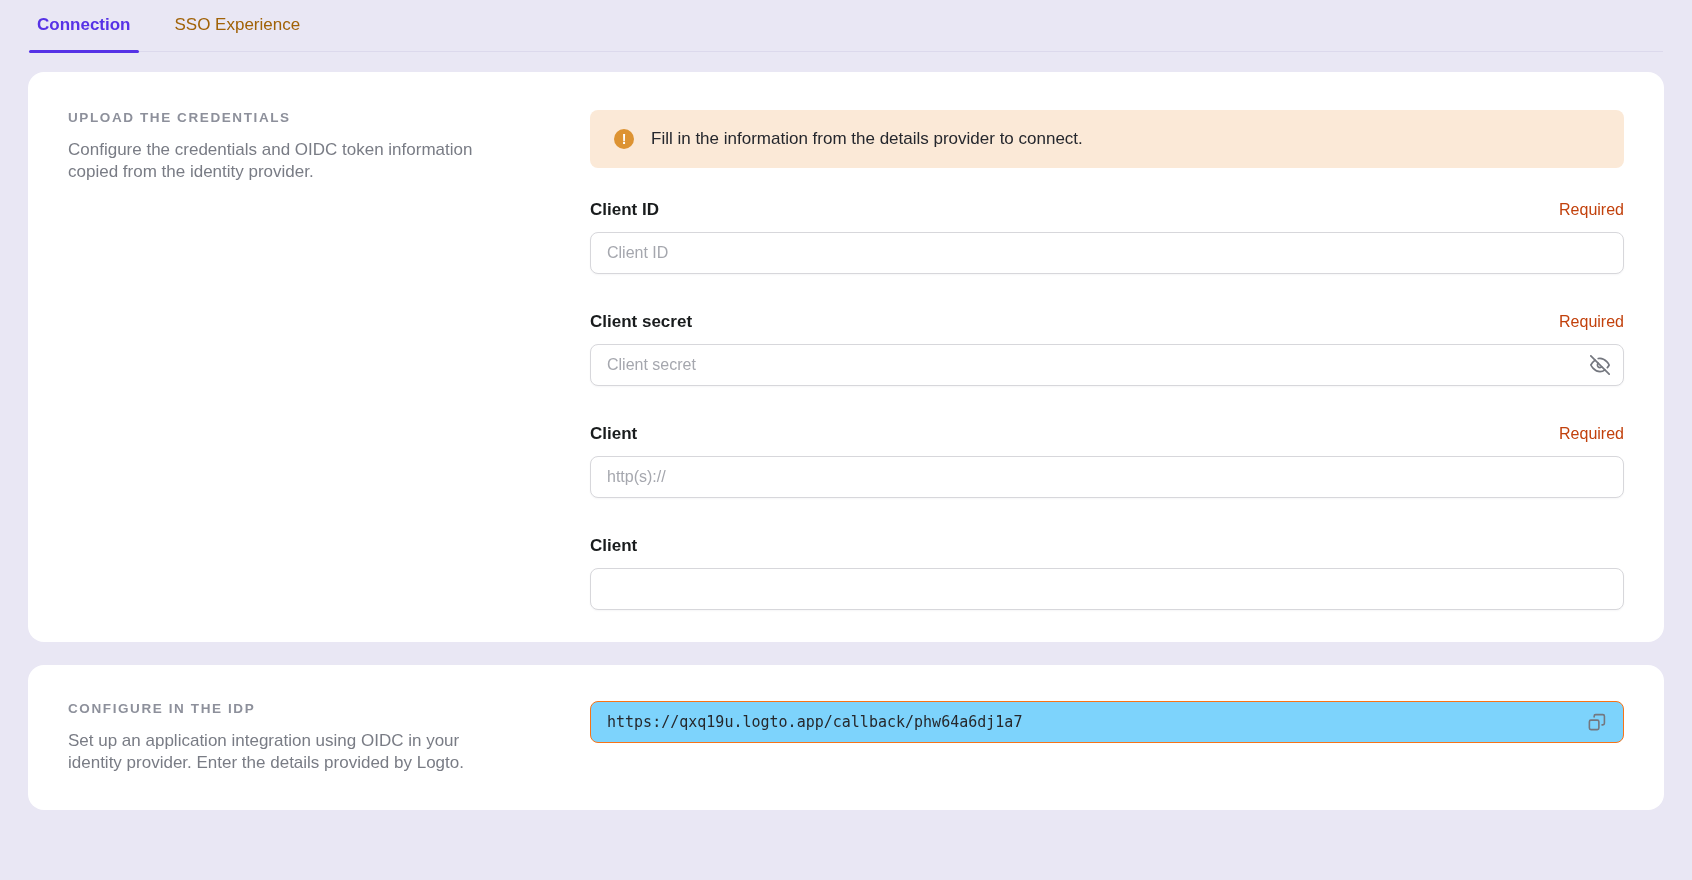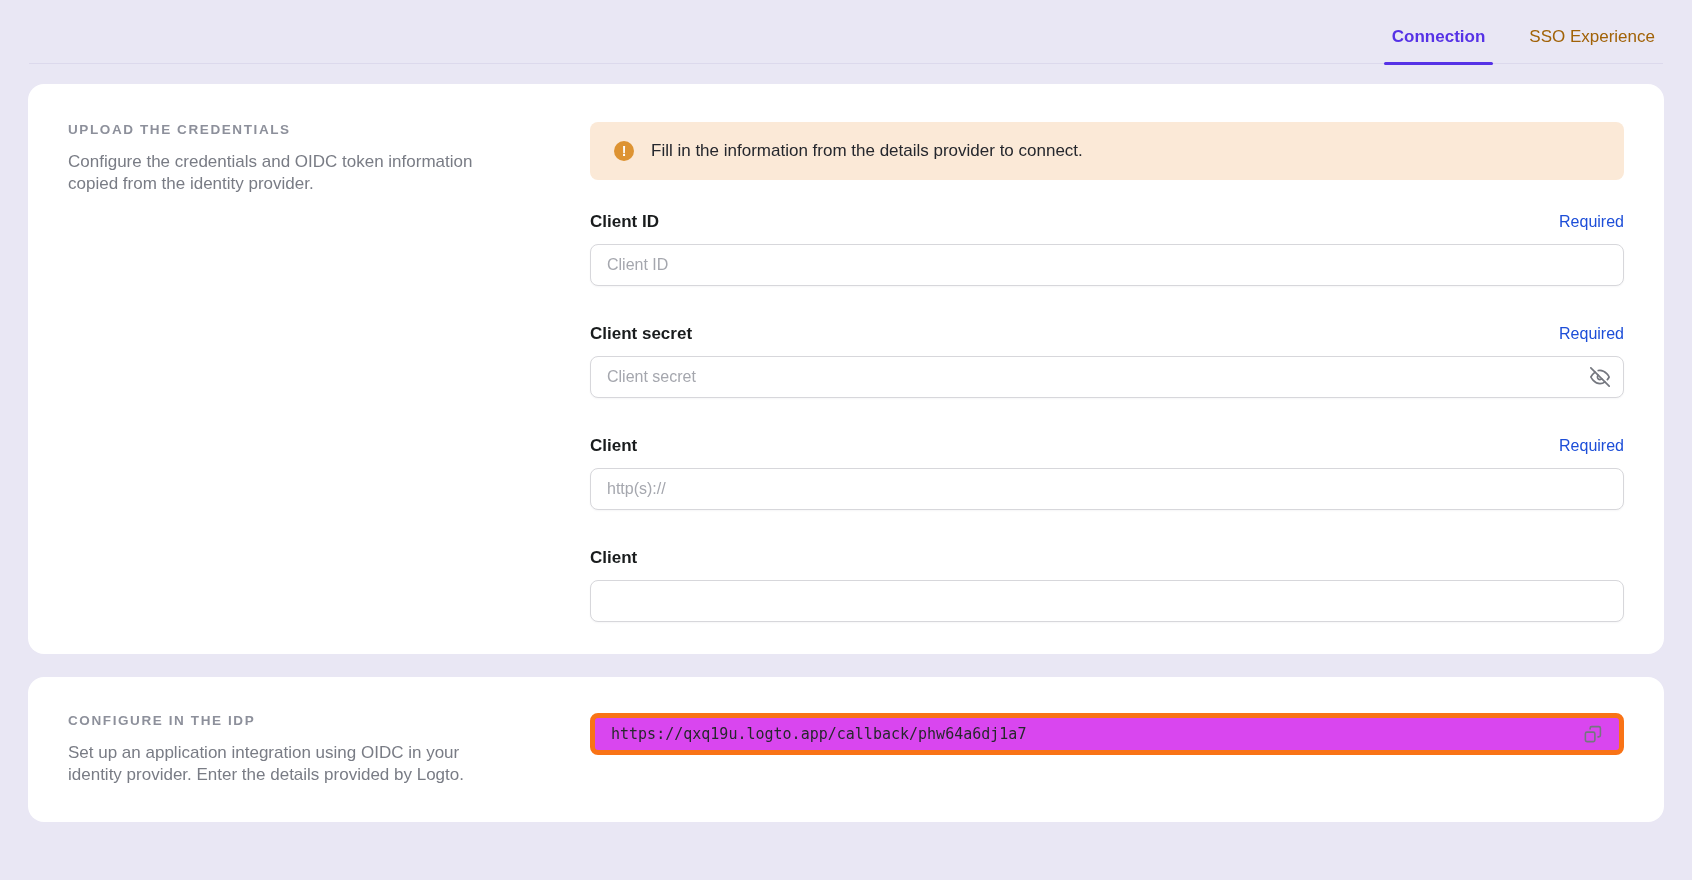--- a/index.html
+++ b/index.html
@@ -10,23 +10,22 @@
     color: #191c1d;
     overflow: hidden;
   }
 
   
   .tabbar {
     margin: 0 29px;
     border-bottom: 1px solid #dcd9ec;
     display: flex;
     gap: 28px;
-    height: 64px;
+    height: 52px;
     align-items: flex-end;
-    justify-content: flex-end;
   }
   .tab {
     position: relative;
     padding: 15px 8px 16px;
     font-size: 17px;
     color: #a16207;
     cursor: pointer;
     white-space: nowrap;
   }
   .tab.active { color: #5632e6; font-weight: bold; }
@@ -95,21 +94,21 @@
   
   .field { margin-bottom: 38px; }
   .field:last-child { margin-bottom: 0; }
   .field-head {
     display: flex;
     justify-content: space-between;
     align-items: baseline;
     margin-bottom: 12px;
   }
   .field-label { font-size: 17px; font-weight: bold; color: #191c1d; }
-  .field-required { font-size: 16px; color: #1d4ed8; font-weight: normal; }
+  .field-required { font-size: 16px; color: #c2410c; font-weight: normal; }
 
   .input-wrap { position: relative; }
   .text-input {
     width: 100%;
     height: 42px;
     border: 1px solid #d7d7db;
     border-radius: 8px;
     background: #ffffff;
     padding: 0 16px;
     font-size: 16px;
@@ -134,22 +133,22 @@
     display: flex;
     align-items: center;
     justify-content: center;
   }
 
   
   .uri-label { font-size: 17px; font-weight: bold; margin-bottom: 12px; }
   .copy-field {
     display: flex;
     align-items: center;
-    background: #d946ef;
-    border: 5px solid #f97316;
+    background: #7dd3fc;
+    border: 1px solid #f97316;
     border-radius: 8px;
     height: 42px;
     padding: 0 10px 0 16px;
   }
   .copy-field .uri-value {
     font-family: "DejaVu Sans Mono", "Liberation Mono", monospace;
     font-size: 15px;
     color: #26282c;
     white-space: nowrap;
     overflow: hidden;

